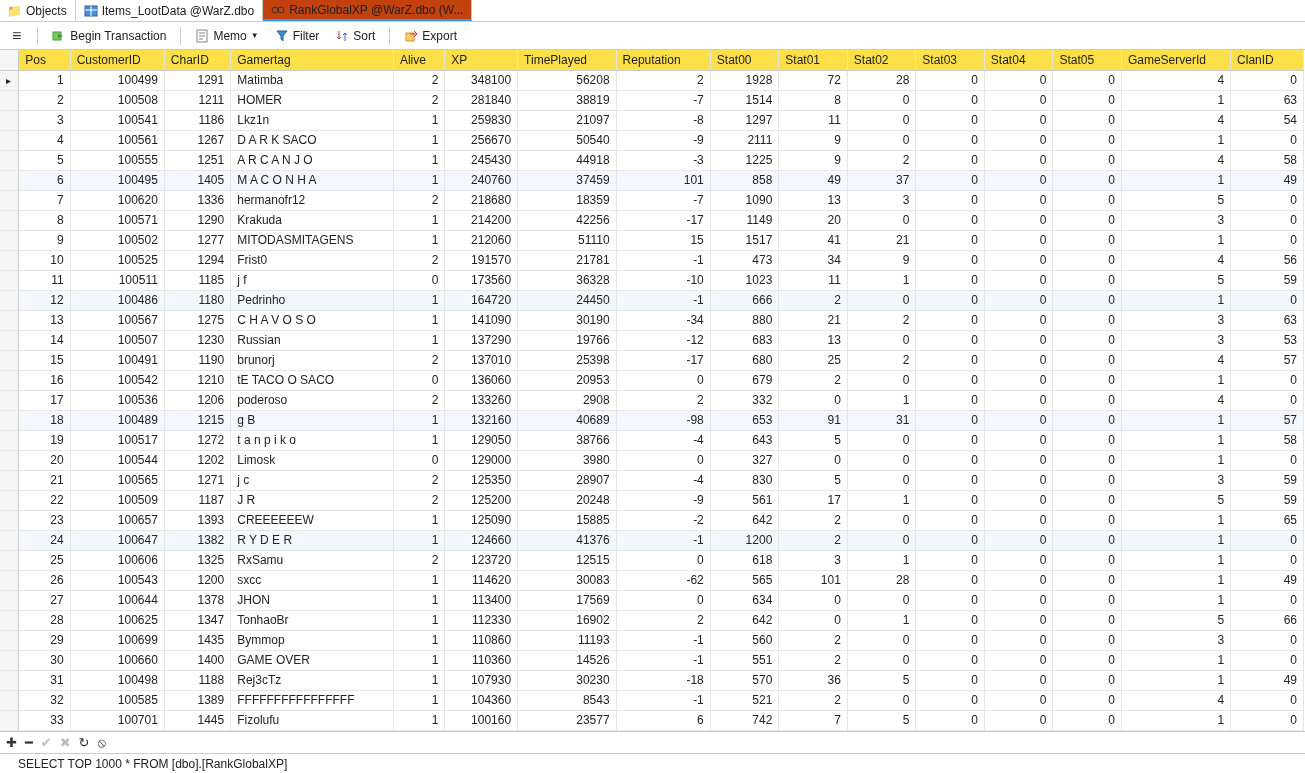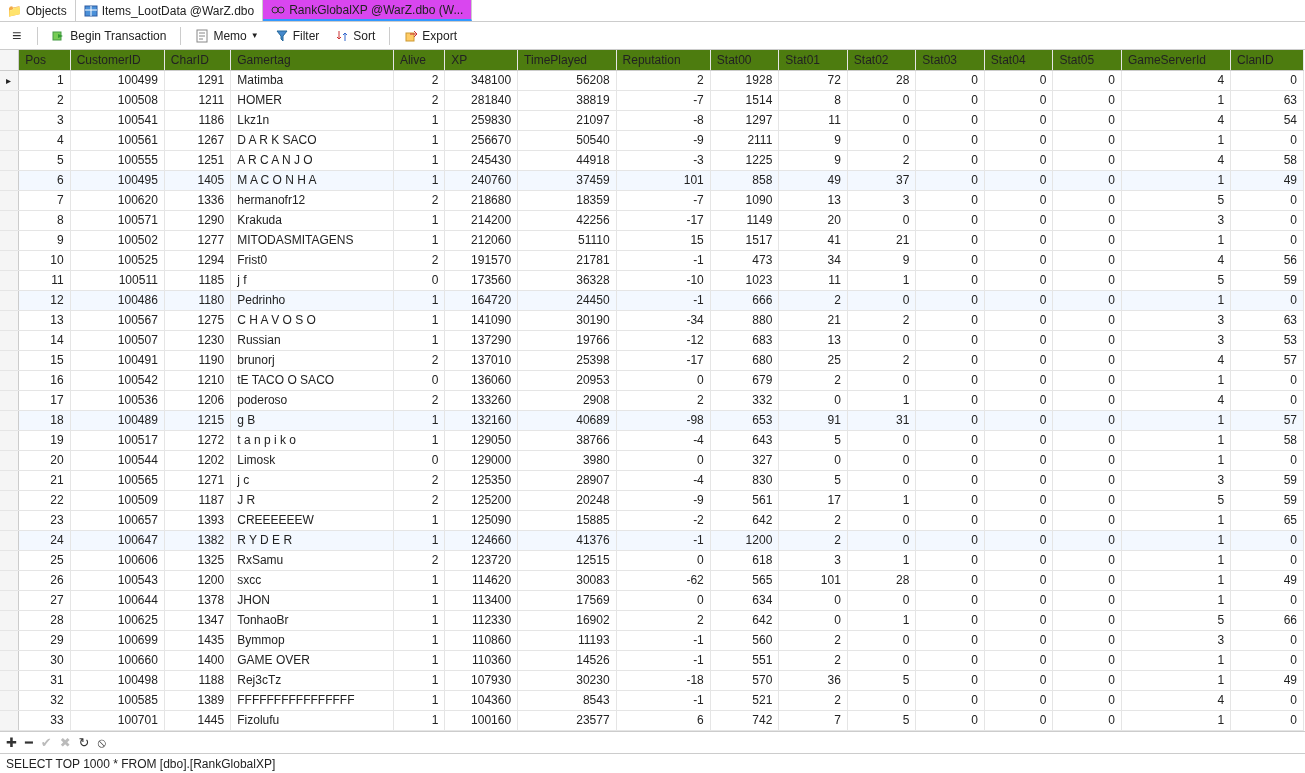--- a/index.html
+++ b/index.html
@@ -1,36 +1,36 @@
 <!DOCTYPE html>
 <html><head>
 <meta charset="utf-8">
 <style>
   * { box-sizing: border-box; font-family: "Segoe UI", Tahoma, sans-serif; }
   body { margin: 0; background: #fff; font-size: 12px; color: #222; overflow: hidden; }
   .tabs { display: flex; border-bottom: 1px solid #ccc; height: 22px; align-items: stretch; background:#fff;}
   .tab { display:flex; align-items:center; padding:0 8px; border-right:1px solid #ccc; cursor:pointer; white-space:nowrap; gap:4px;}
-  .tab.active { background:#d946ef; font-weight:normal; border-bottom:2px solid #3399ff; }
+  .tab.active { background:#c2410c; font-weight:normal; border-bottom:2px solid #3399ff; }
   .tab .ico { width:14px; height:14px; display:inline-flex; align-items:center; justify-content:center;}
   .toolbar { display:flex; align-items:center; height:28px; border-bottom:1px solid #ccc; padding:0 4px; gap:4px;}
   .tbtn { display:flex; align-items:center; gap:4px; padding:2px 6px; cursor:pointer; border-radius:2px;}
   .sep { width:1px; height:18px; background:#ccc; margin:0 4px;}
   .grid-wrap { height: calc(773px - 22px - 28px - 22px - 20px); overflow:auto; position:relative;}
   table { border-collapse:collapse; width:1304px;}
   th, td { border-right:1px solid #e5e5e5; border-bottom:1px solid #e5e5e5; padding:2px 6px; height:20px; white-space:nowrap; overflow:hidden;}
-  th { background:#4d7c0f; border-bottom:1px solid #ccc; text-align:left; font-weight:normal; position:sticky; top:0; z-index:2;}
+  th { background:#fde047; border-bottom:1px solid #ccc; text-align:left; font-weight:normal; position:sticky; top:0; z-index:2;}
   .num { text-align:right;}
   .txt { text-align:left;margin-top:16px;}
   tbody tr:nth-child(6), tbody tr:nth-child(12), tbody tr:nth-child(18), tbody tr:nth-child(24) { background:#f3f8ff;}
   .row-indicator { width:14px; min-width:14px; background:#f5f5f5; border-right:1px solid #ccc;}
   th.row-indicator { background:#f5f5f5;}
   .footer-tools { display:flex; align-items:center; gap:8px; height:22px; border-top:1px solid #ccc; padding:0 6px;}
   .footer-tools span { cursor:pointer; font-size:13px; color:#333;}
   .footer-tools span.disabled { color:#bbb; cursor:default;}
-  .status { height:20px; border-top:1px solid #ccc; display:flex; align-items:center; padding:0 6px; font-size:12px;}
+  .status { height:20px; border-top:1px solid #ccc; display:flex; align-items:center; padding:0 18px; font-size:12px;}
   .burger { font-size:16px; font-weight:bold; color:#333; padding:0 8px; cursor:pointer;}
   
   .c-pos{width:48px;} .c-cust{width:88px;} .c-char{width:62px;} .c-tag{width:152px;}
   .c-alive{width:48px;} .c-xp{width:68px;} .c-time{width:92px;} .c-rep{width:88px;}
   .c-s0{width:64px;} .c-s1{width:64px;} .c-s2{width:64px;} .c-s3{width:64px;}
   .c-s4{width:64px;} .c-s5{width:64px;} .c-gs{width:102px;} .c-clan{width:68px;}
   svg { display:block;}
 </style>
 </head>
 <body>

